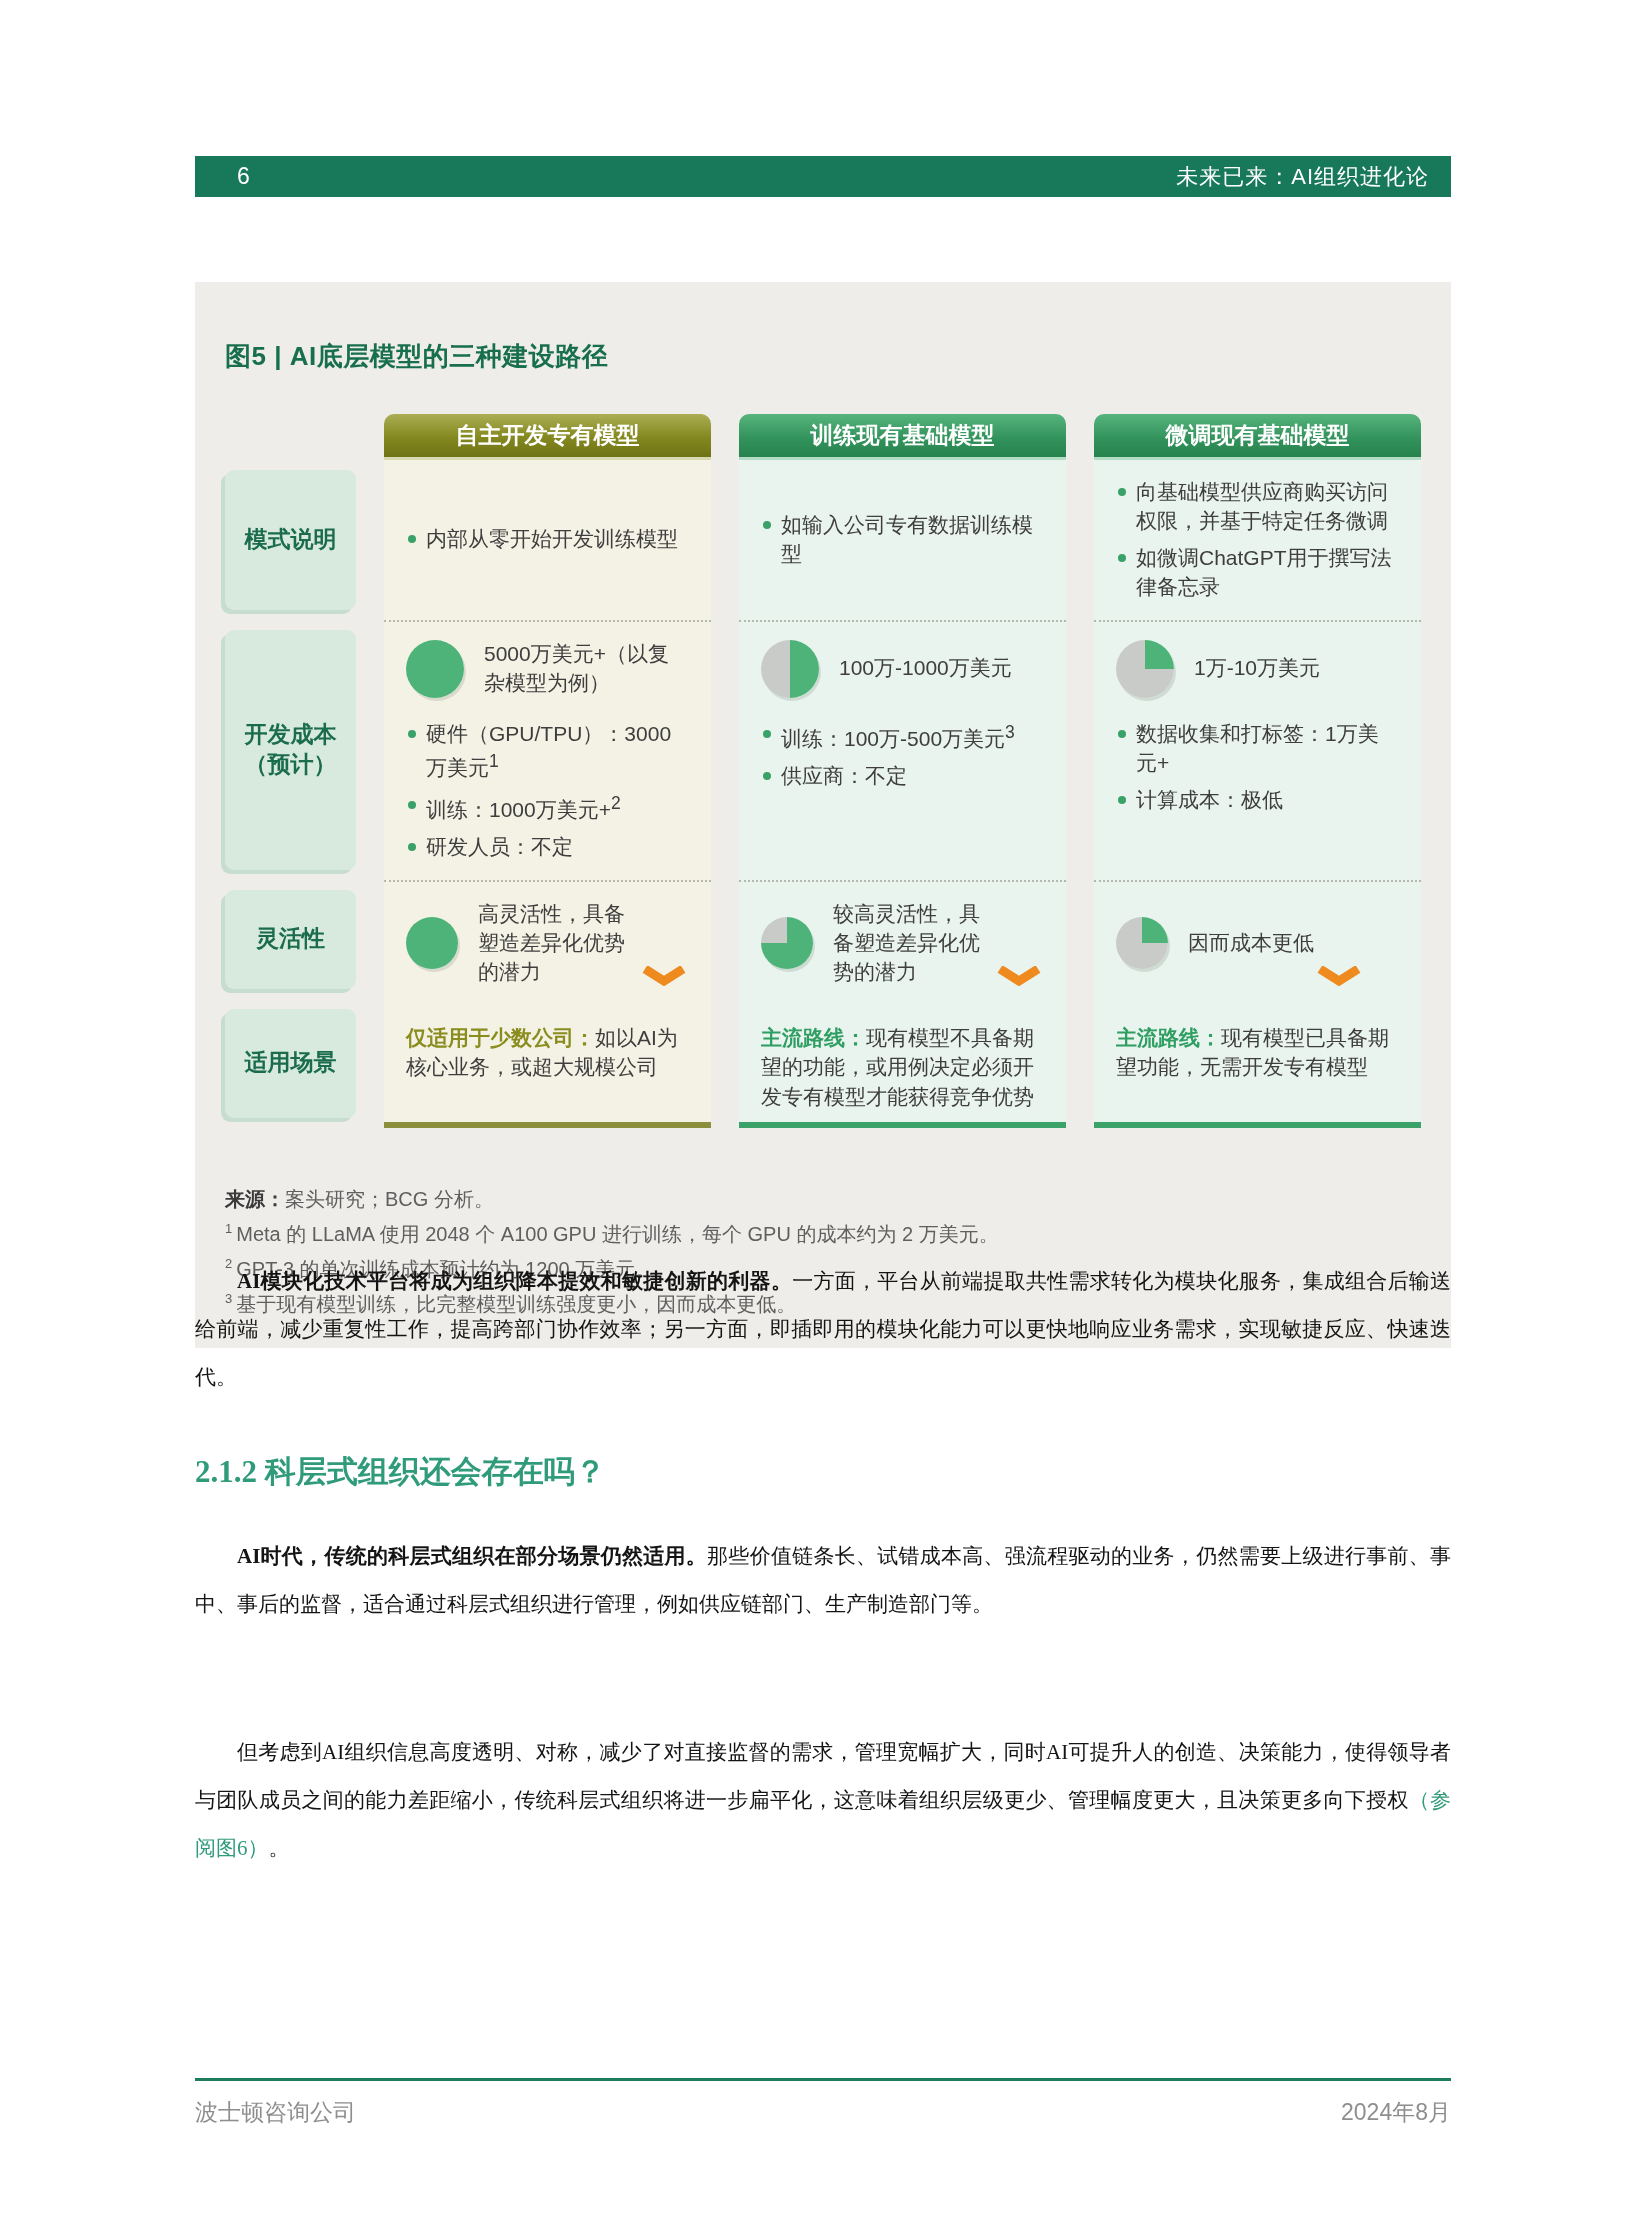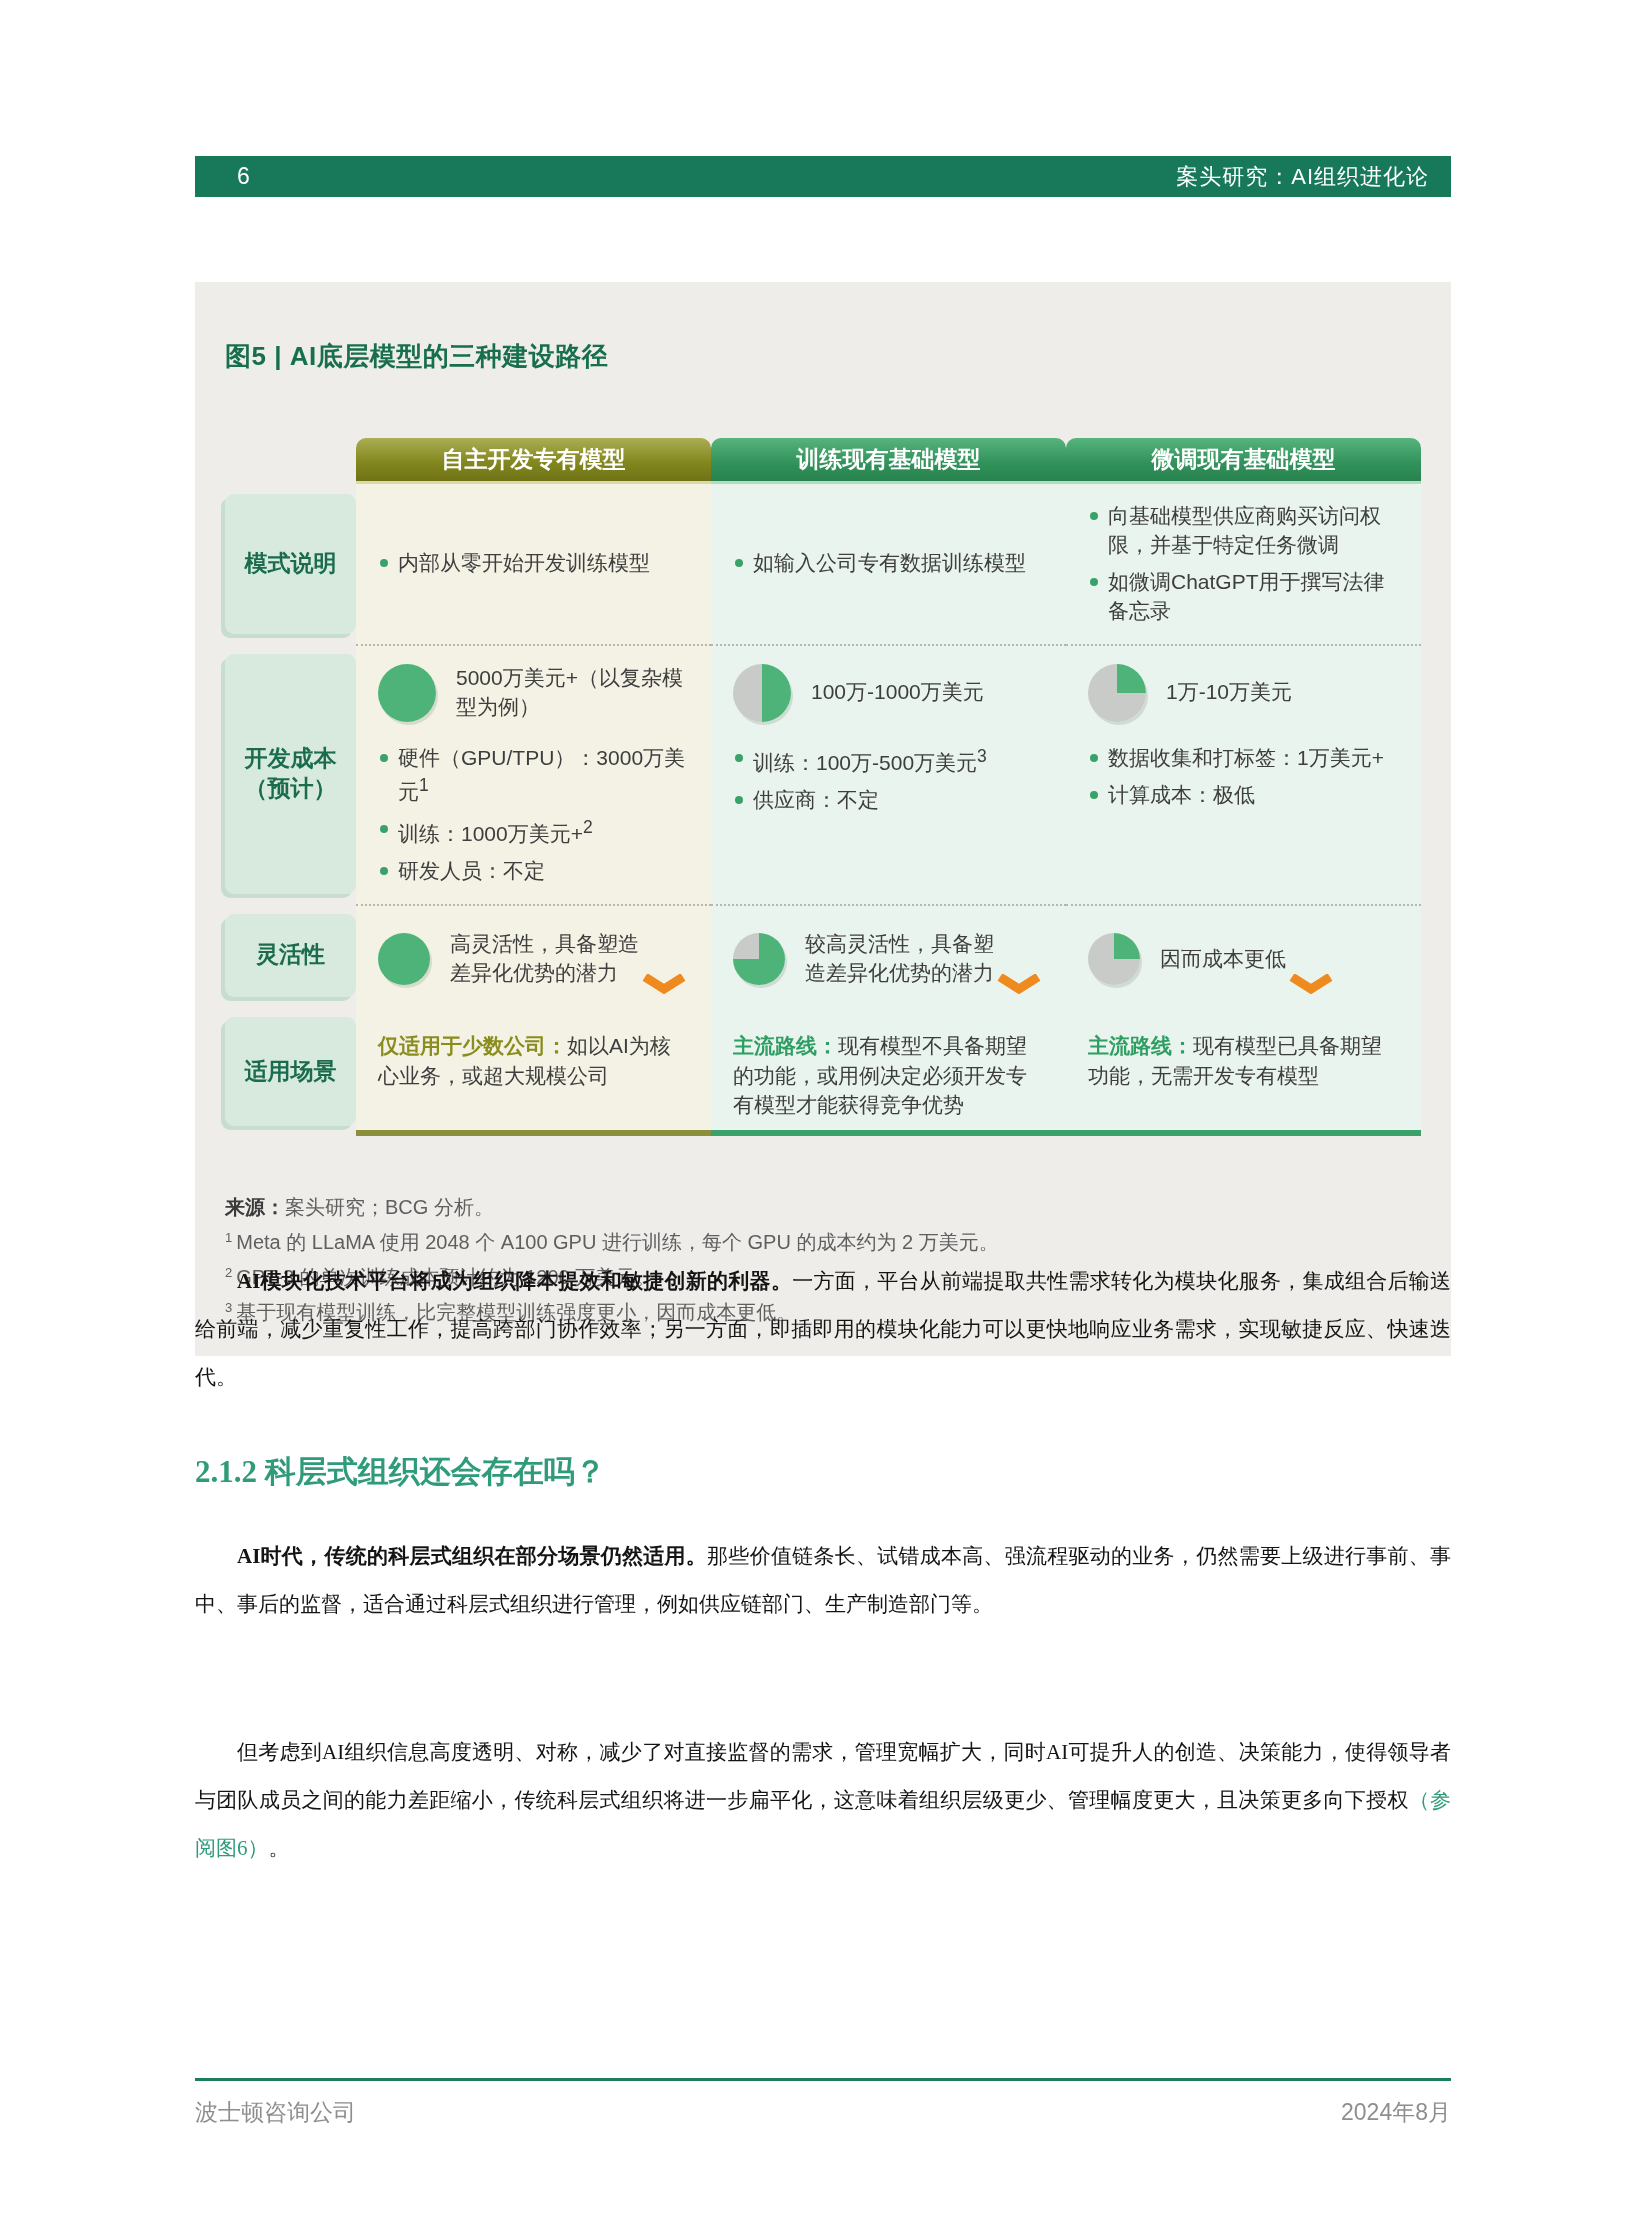--- a/index.html
+++ b/index.html
@@ -10,21 +10,21 @@
   .topbar{position:absolute;left:195px;right:195px;top:156px;height:41px;background:#17795a;
           color:#fff;display:flex;align-items:center;justify-content:space-between;
           padding:0 22px 0 42px;box-sizing:border-box;}
   .topbar .pnum{font-size:23px;}
   .topbar .ptitle{font-size:22px;letter-spacing:1px;}
 
   
   .fig{position:absolute;left:195px;right:195px;top:282px;background:#efedea;
        padding:26px 30px 26px 30px;box-sizing:border-box;}
   .figtitle{color:#186f4e;font-size:26px;font-weight:bold;letter-spacing:0.5px;margin-top:31px;}
-  .figtable{margin-top:64px;display:grid;grid-template-columns:131px 1fr 1fr 1fr;column-gap:0;
+  .figtable{margin-top:40px;display:grid;grid-template-columns:131px 1fr 1fr 1fr;column-gap:28px;
             grid-template-rows:46px minmax(137px,auto) minmax(213px,auto) minmax(103px,auto) minmax(96px,auto);}
   .rlabel{background:#d7eadd;border-radius:9px;color:#1b6c4f;font-weight:bold;font-size:23px;
           display:flex;flex-direction:column;align-items:center;justify-content:center;
           margin:10px 0;box-shadow:-4px 4px 0 #c7ddcf;text-align:center;line-height:1.3;}
   .chead{border-radius:10px 10px 0 0;color:#fff;font-weight:bold;font-size:23px;
          display:flex;align-items:center;justify-content:center;
          border-bottom:3px solid rgba(255,255,255,.55);box-sizing:border-box;}
   .chead.olive{background:linear-gradient(180deg,#abae54 0%,#84881f 55%,#6e7215 100%);}
   .chead.green{background:linear-gradient(180deg,#56b47c 0%,#31915a 60%,#27824d 100%);}
   .cell{box-sizing:border-box;display:flex;flex-direction:column;}
@@ -74,21 +74,21 @@
           padding-top:16px;display:flex;justify-content:space-between;
           color:#8e8e8e;font-size:23px;}
 </style>
 </head>
 <body>
 
 <div class="page">
 
   <div class="topbar">
     <span class="pnum">6</span>
-    <span class="ptitle">案头研究：AI组织进化论</span>
+    <span class="ptitle">未来已来：AI组织进化论</span>
   </div>
 
   <div class="fig">
     <div class="figtitle">图5 | AI底层模型的三种建设路径</div>
 
     <div class="figtable">
 
       <div class="chead olive" style="grid-area:1/2">自主开发专有模型</div>
       <div class="chead green" style="grid-area:1/3">训练现有基础模型</div>
       <div class="chead green" style="grid-area:1/4">微调现有基础模型</div>

